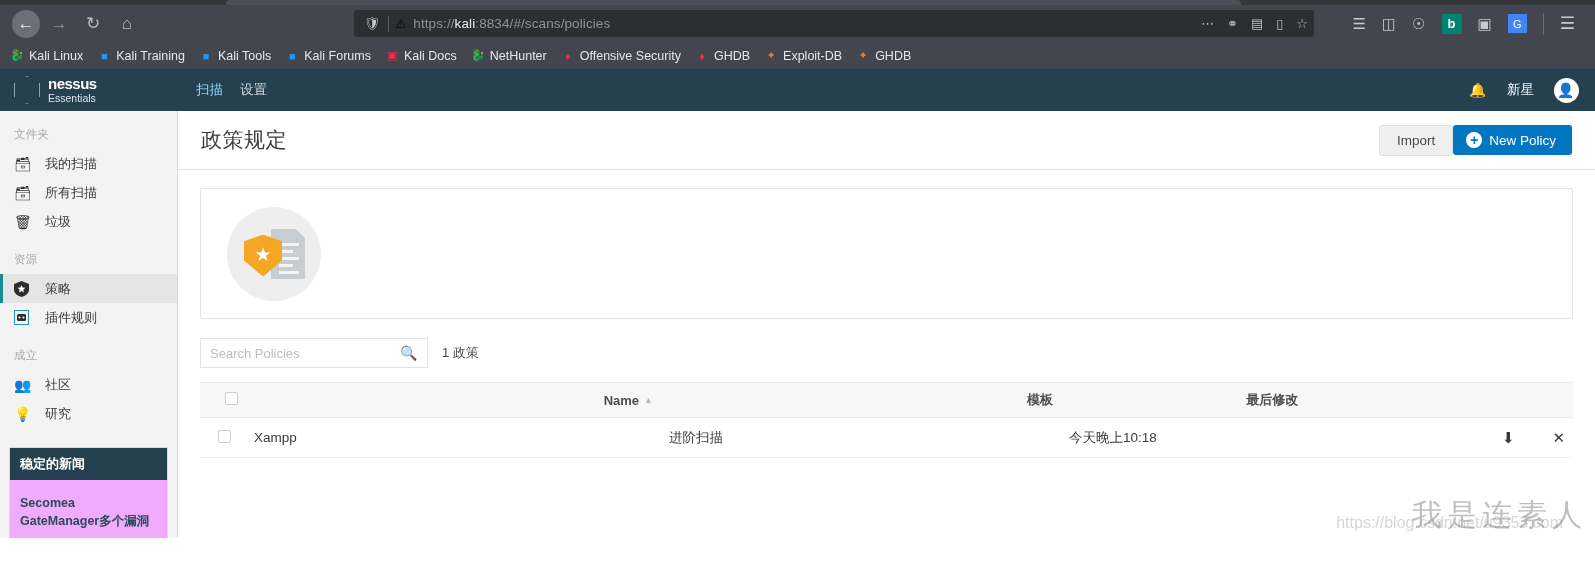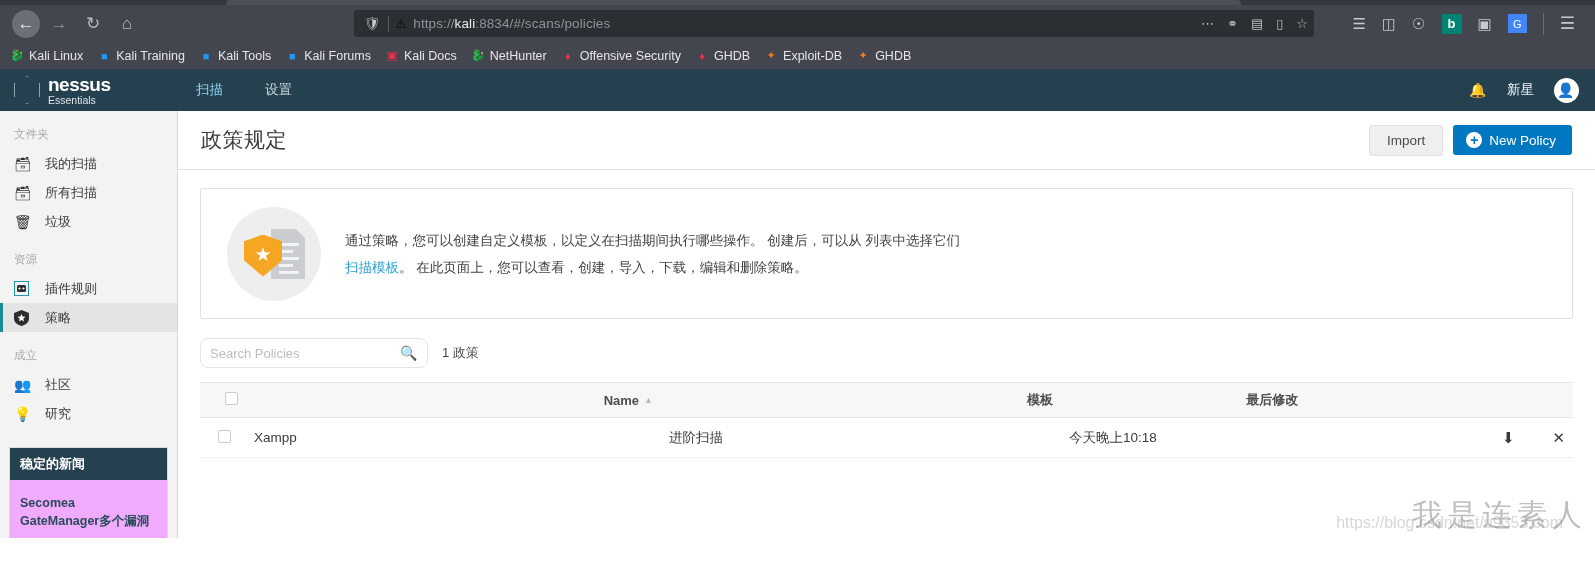--- a/index.html
+++ b/index.html
@@ -65,24 +65,24 @@
   .nessus-header {
     height: 42px; background: #25404f; display: flex; align-items: center;
     padding-left: 14px; flex: 0 0 42px;
   }
   .logo-wrap { display: flex; align-items: center; gap: 8px; width: 170px; }
   .logo-hex {
     width: 26px; height: 28px; border: 1.5px solid #8fa3ad;
     clip-path: polygon(50% 0, 100% 26%, 100% 74%, 50% 100%, 0 74%, 0 26%);
   }
   .logo-text { line-height: 1; }
-  .logo-text .n1 { color: #fff; font-size: 19px; font-weight: bold; letter-spacing: -.5px; }
+  .logo-text .n1 { color: #fff; font-size: 15px; font-weight: bold; letter-spacing: -.5px; }
   .logo-text .n2 { color: #e2e6e9; font-size: 10.5px; display: block; margin-top: 1px; }
 
-  .hdr-tabs { display: flex; align-items: center; gap: 42px; margin-left: 12px; }
+  .hdr-tabs { display: flex; align-items: center; gap: 17px; margin-left: 12px; }
   .hdr-tab { color: #cfd8dd; font-size: 13.5px; }
   .hdr-tab.active { color: #8fd3f4; }
   .hdr-right { margin-left: auto; display: flex; align-items: center; gap: 20px; padding-right: 16px; }
   .bell { color: #dfe6ea; font-size: 14px; }
   .user-name { color: #eef3f6; font-size: 13.5px; }
   .avatar {
     width: 25px; height: 25px; border-radius: 50%; background: #fff;
     display: flex; align-items: center; justify-content: center; color: #25404f; font-size: 14px;
   }
 
@@ -119,21 +119,21 @@
   .news-item-title { color: #2b4a5c; font-size: 12.5px; font-weight: bold; line-height: 1.45; }
 
   
   .main { flex: 1; min-width: 0; background: #fff; display: flex; flex-direction: column; position: relative; }
 
   .page-head {
     height: 59px; border-bottom: 1px solid #e3e3e3; display: flex; align-items: center;
     padding: 0 23px; flex: 0 0 59px; justify-content: flex-end;
   }
   .page-title { font-size: 21px; color: #3c3c3c; letter-spacing: .5px; }
-  .head-actions { margin-left: auto; display: flex; align-items: center; gap: 10px; }
+  .head-actions { margin-left: auto; display: flex; align-items: center; }
   .btn-import {
     background: #efefef; border: 1px solid #e0e0e0; color: #4a4a4a;
     font-size: 13.5px; padding: 7px 17px; border-radius: 3px;
   }
   .btn-new {
     background: #0077c0; color: #fff; font-size: 13.5px;
     padding: 7px 16px 7px 13px; border-radius: 3px; display: flex; align-items: center; gap: 7px;
   }
   .plus-circle {
     width: 16px; height: 16px; border-radius: 50%; background: #fff; color: #0077c0;
@@ -164,21 +164,21 @@
     position: absolute; left: 17px; top: 28px; width: 38px; height: 42px;
     background: #f5a623; clip-path: polygon(50% 0, 100% 16%, 100% 62%, 50% 100%, 0 62%, 0 16%);
     display: flex; align-items: center; justify-content: center;
   }
   .shield .star { color: #fff; font-size: 19px; line-height: 1; margin-top: -2px; }
   .info-text { font-size: 13.5px; color: #444; line-height: 2.0; }
   .info-text a { color: #2a9fd6; text-decoration: none; }
 
   .toolbar { display: flex; align-items: center; gap: 14px; padding: 19px 0 14px 0; }
   .search-box {
-    width: 228px; height: 30px; border: 1px solid #e4e4e4; border-radius: 8px;
+    width: 228px; height: 30px; border: 1px solid #e4e4e4; border-radius: 0;
     display: flex; align-items: center; padding: 0 9px;
   }
   .search-box input {
     flex: 1; border: none; outline: none; font-size: 13px; color: #555;
     font-family: "Liberation Sans", sans-serif; background: transparent;
   }
   .search-box input::placeholder { color: #bdbdbd; }
   .search-ico { color: #cfcfcf; font-size: 14px; }
   .count-text { font-size: 13px; color: #4a4a4a; }
 
@@ -334,39 +334,39 @@
       <div class="side-item">
         <span class="sic">🗃</span>
         <span class="slabel">所有扫描</span>
       </div>
       <div class="side-item">
         <span class="sic">🗑</span>
         <span class="slabel">垃圾</span>
       </div>
 
       <div class="side-group-label">资源</div>
+      <div class="side-item active">
+        <span class="sic">
+          <svg width="15" height="16" viewBox="0 0 15 16">
+              <path d="M7.5 0 L15 3 V9 Q15 13.5 7.5 16 Q0 13.5 0 9 V3 Z" fill="#2d2d2d"></path>
+              <path d="M7.5 4 L8.6 6.6 L11.4 6.8 L9.3 8.7 L9.9 11.4 L7.5 10 L5.1 11.4 L5.7 8.7 L3.6 6.8 L6.4 6.6 Z" fill="#fff"></path>
+            </svg>
+        </span>
+        <span class="slabel">策略</span>
+      </div>
       <div class="side-item">
         <span class="sic">
           <svg width="15" height="15" viewBox="0 0 15 15">
               <rect x="0.5" y="0.5" width="14" height="14" fill="none" stroke="#2196a8"></rect>
               <rect x="3" y="4" width="9" height="7" rx="1.5" fill="#2d2d2d"></rect>
               <circle cx="5.5" cy="7.5" r="1.1" fill="#fff"></circle>
               <circle cx="9.5" cy="7.5" r="1.1" fill="#fff"></circle>
             </svg>
         </span>
         <span class="slabel">插件规则</span>
-      </div>
-      <div class="side-item active">
-        <span class="sic">
-          <svg width="15" height="16" viewBox="0 0 15 16">
-              <path d="M7.5 0 L15 3 V9 Q15 13.5 7.5 16 Q0 13.5 0 9 V3 Z" fill="#2d2d2d"></path>
-              <path d="M7.5 4 L8.6 6.6 L11.4 6.8 L9.3 8.7 L9.9 11.4 L7.5 10 L5.1 11.4 L5.7 8.7 L3.6 6.8 L6.4 6.6 Z" fill="#fff"></path>
-            </svg>
-        </span>
-        <span class="slabel">策略</span>
       </div>
 
       <div class="side-group-label">成立</div>
       <div class="side-item">
         <span class="sic" style="color:#9a9a9a;">👥</span>
         <span class="slabel">社区</span>
       </div>
       <div class="side-item">
         <span class="sic" style="color:#9a9a9a;">💡</span>
         <span class="slabel">研究</span>
@@ -401,26 +401,20 @@
             <div class="doc-lines">
               <i style="width:20px"></i>
                 <i style="width:14px"></i>
                 <i style="width:20px"></i>
                 <i style="width:14px"></i>
                 <i style="width:20px"></i>
             </div>
             <div class="shield">
                 <span class="star">★</span>
               </div>
-          </div>
-          <div class="info-text">
-            <div><span>通过策略，您可以创建自定义模板，以定义在扫描期间执行哪些操作。 创建后，可以从 列表中选择它们</span></div>
-            <div>
-              <a href="#">扫描模板</a><span>。 在此页面上，您可以查看，创建，导入，下载，编辑和删除策略。</span>
-            </div>
           </div>
         </div>
 
         <div class="toolbar">
           <div class="search-box">
             <input type="text" placeholder="Search Policies" style="">
             <span class="search-ico">🔍</span>
           </div>
           <div class="count-text">1 政策</div>
         </div>

